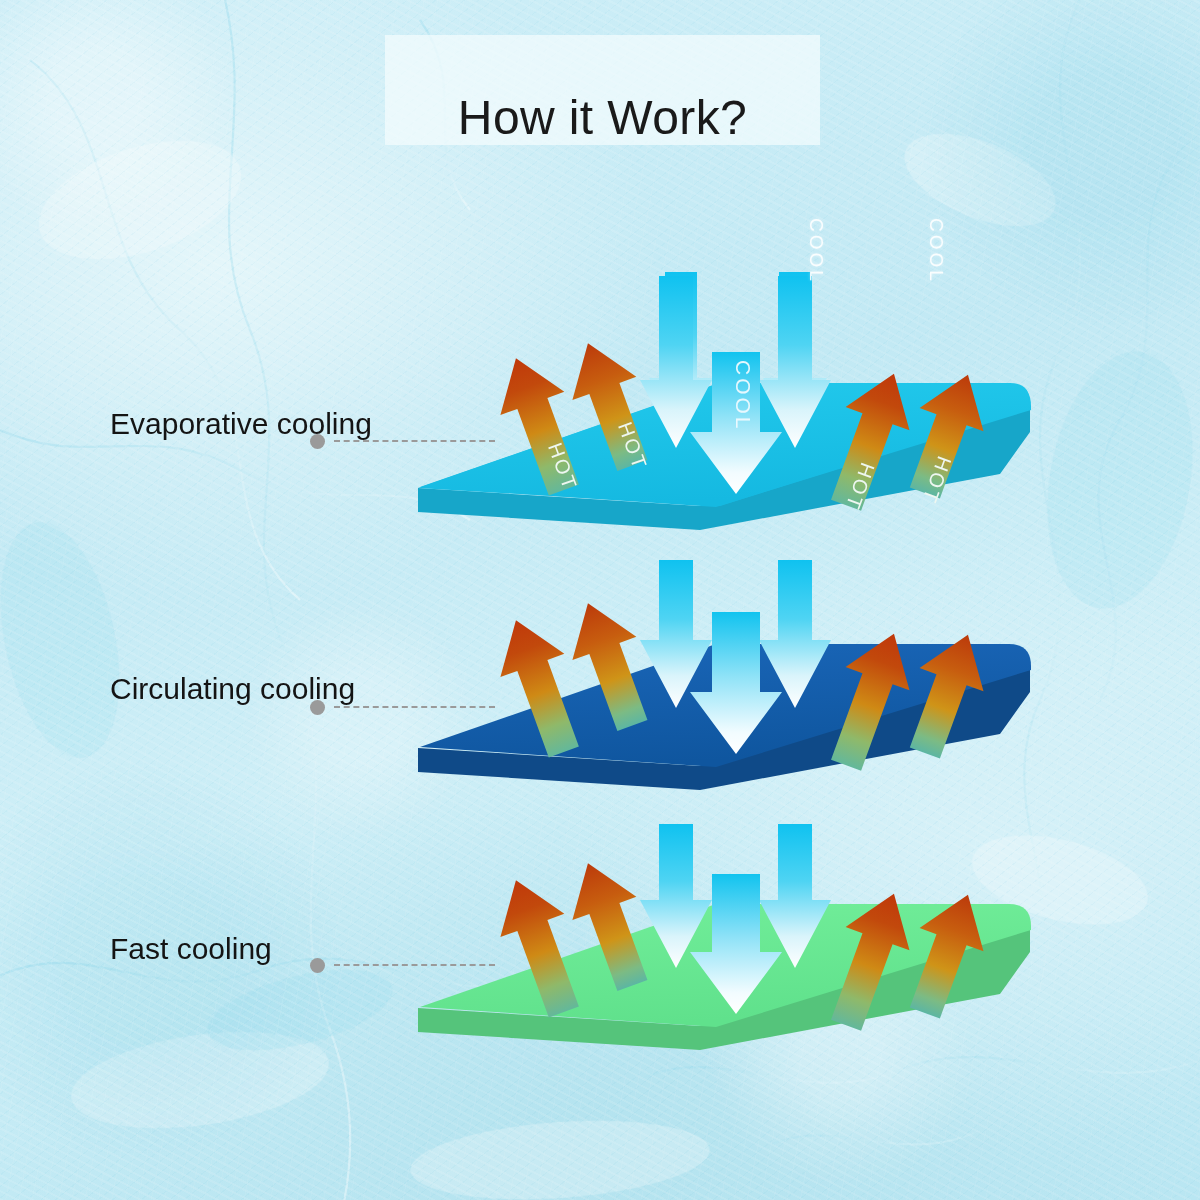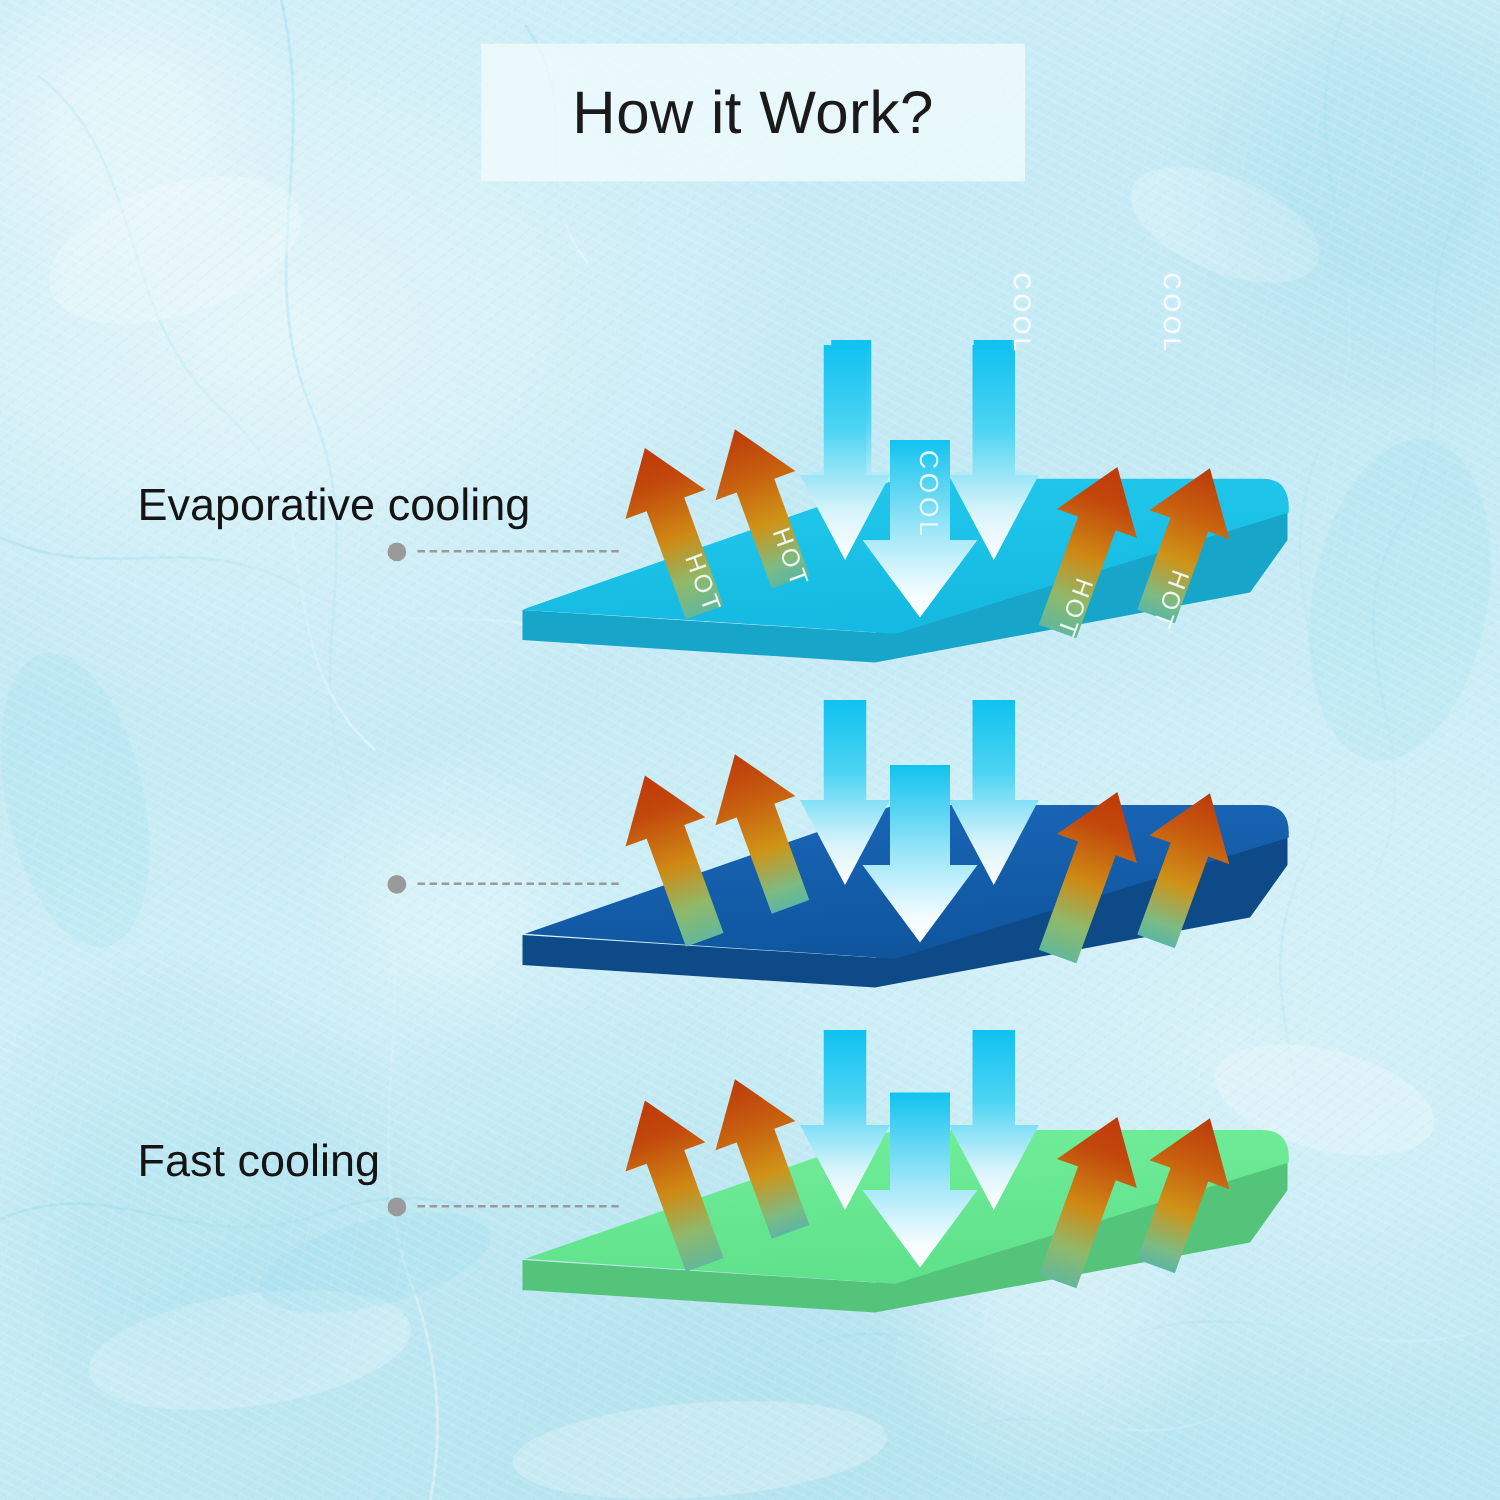--- a/index.html
+++ b/index.html
@@ -32,29 +32,29 @@
     background-image:
       repeating-linear-gradient(27deg, rgba(255,255,255,.55) 0 2px, rgba(255,255,255,0) 2px 7px),
       repeating-linear-gradient(-39deg, rgba(96,190,218,.30) 0 1px, rgba(0,0,0,0) 1px 9px),
       repeating-linear-gradient(101deg, rgba(255,255,255,.35) 0 1px, rgba(255,255,255,0) 1px 13px);
   }
 
   
   #title-band{
     position:absolute;left:385px;top:35px;width:435px;height:110px;
     background:rgba(244,252,254,.72);
-    display:flex;align-items:center;justify-content:center;
+    display:flex;align-items:flex-end;justify-content:center;
   }
   #title-text{
     font-size:48px;color:#1a1a1a;letter-spacing:.4px;
     font-family:"Liberation Sans",sans-serif;white-space:nowrap;
   }
 
   
-  .caption{position:absolute;font-size:36px;color:#141414;white-space:nowrap;}
+  .caption{position:absolute;font-size:30px;color:#141414;white-space:nowrap;margin-top:24px;}
   .leader{position:absolute;height:14px;display:flex;align-items:center;}
   .leader .dot{width:15px;height:15px;border-radius:50%;background:#9a9a9a;flex:0 0 auto;}
   .leader .dash{flex:1 1 auto;height:0;border-top:2px dashed #9a9a9a;margin-left:9px;}
 
   
   #diagram{position:absolute;left:0;top:0;width:1200px;height:1200px;}
 
   .cool-tag{
     position:absolute;color:rgba(255,255,255,.88);
     font-size:19px;letter-spacing:3px;
@@ -106,20 +106,21 @@
   <div id="title-band">
     <div id="title-text">How it Work?</div>
   </div>
 
   <div class="caption" style="left:110px;top:383px;">Evaporative cooling</div>
   <div class="leader" style="left:310px;top:434px;width:185px;">
     <span class="dot"></span>
     <span class="dash"></span>
   </div>
 
+  <div class="caption" style="left:110px;top:648px;">Circulating cooling</div>
   <div class="leader" style="left:310px;top:700px;width:185px;">
     <span class="dot"></span>
     <span class="dash"></span>
   </div>
 
   <div class="caption" style="left:110px;top:908px;">Fast cooling</div>
   <div class="leader" style="left:310px;top:958px;width:185px;">
     <span class="dot"></span>
     <span class="dash"></span>
   </div>

